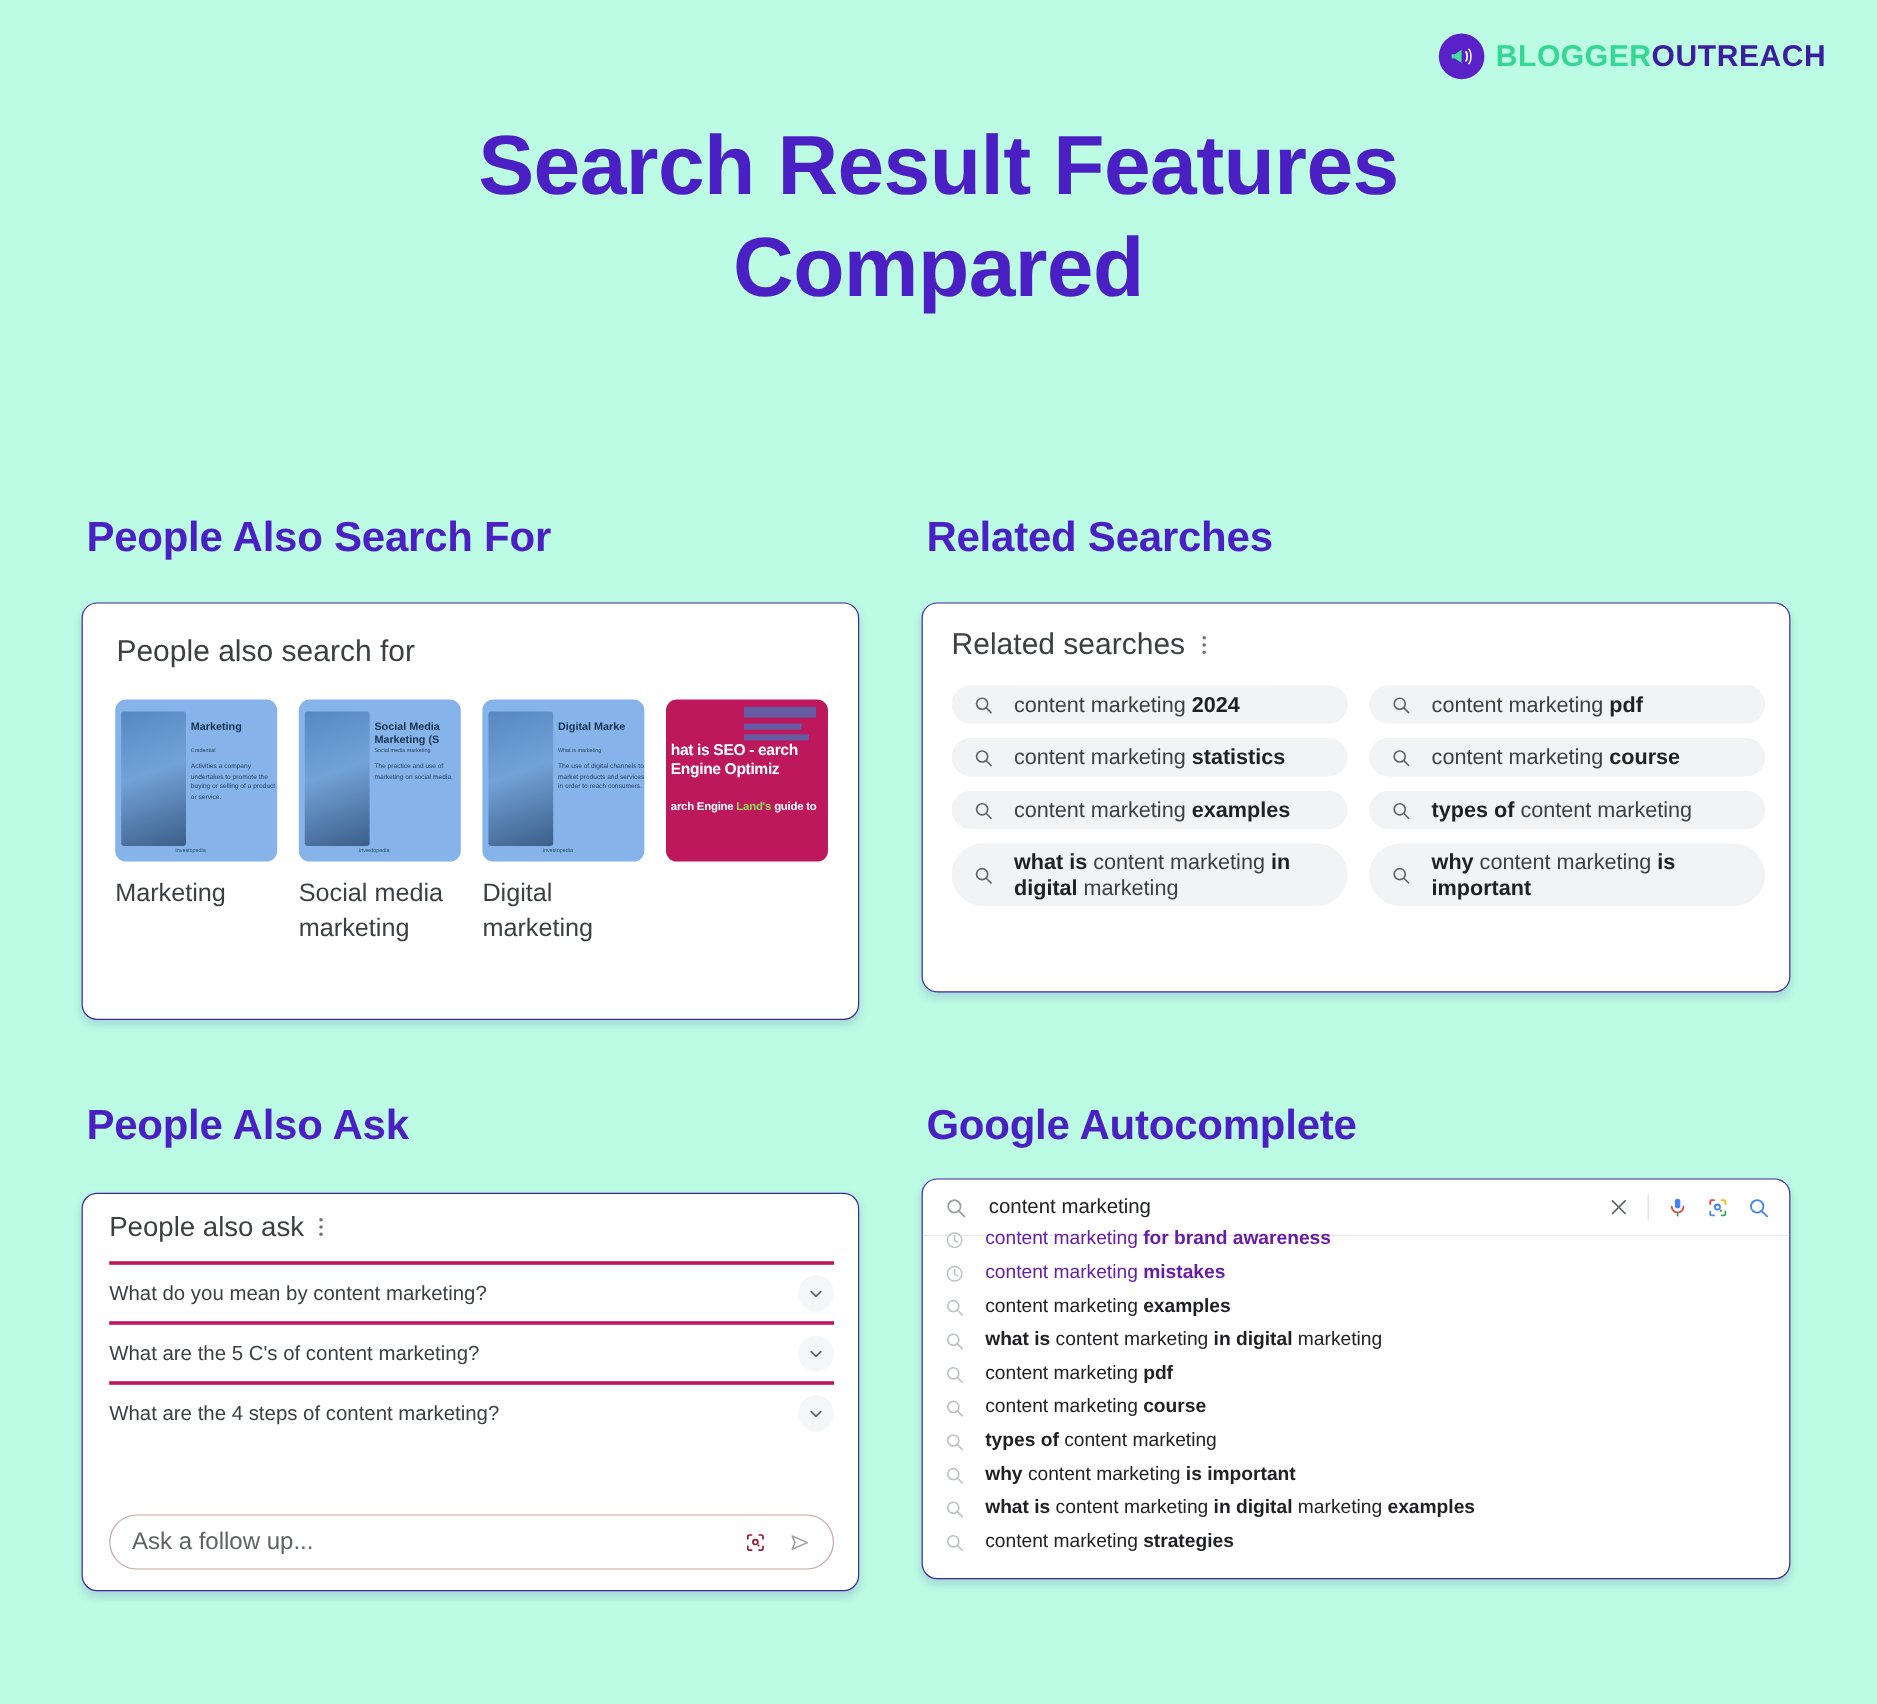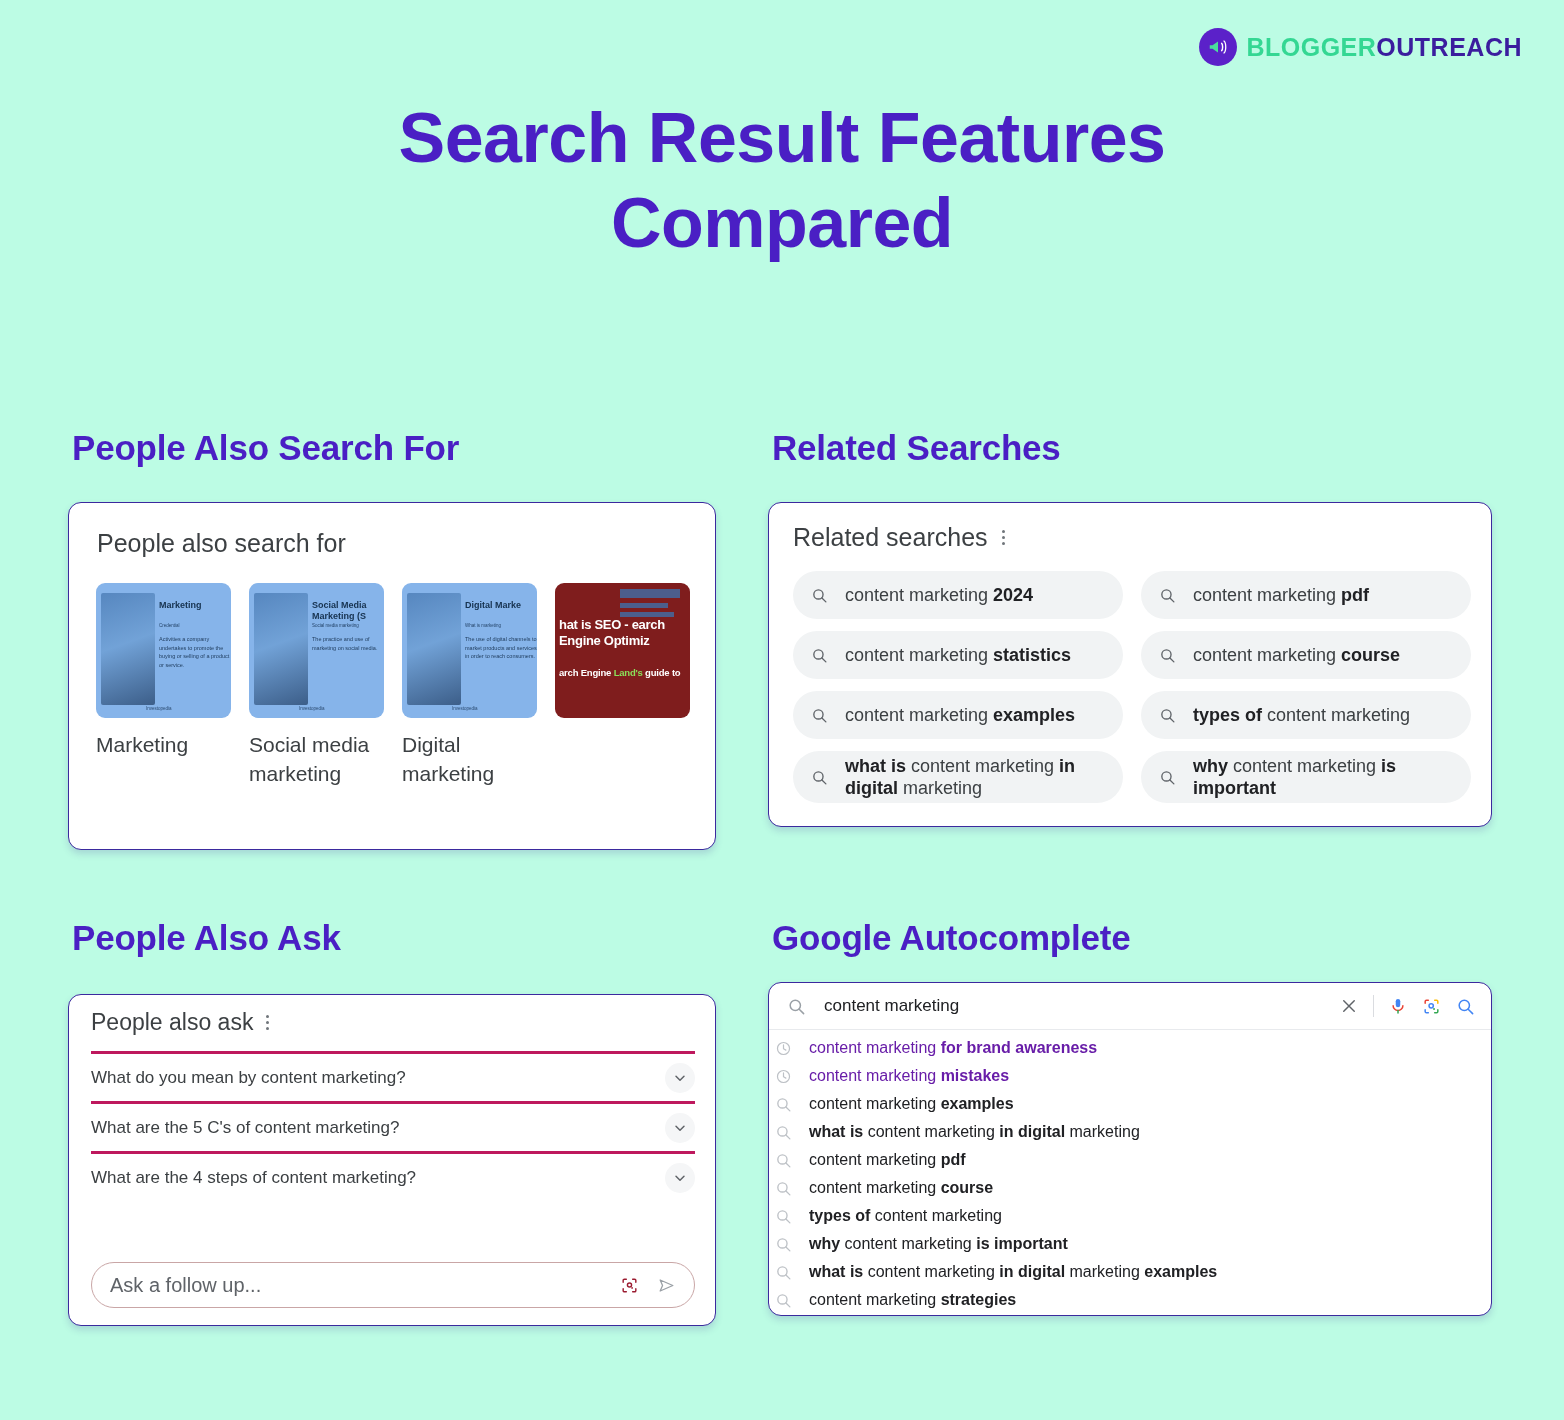--- a/index.html
+++ b/index.html
@@ -69,21 +69,21 @@
   .pasf-row {
     position: absolute; left: 27px; top: 80px;
     display: flex; gap: 18px;
   }
   .pasf-item { width: 135px; }
   .thumb {
     width: 135px; height: 135px; border-radius: 9px;
     overflow: hidden; position: relative;
   }
   .thumb.light { background: #86B4EA; }
-  .thumb.dark  { background: #7f1d1d; }
+  .thumb.dark  { background: #be185d; }
   .th-img {
     position: absolute; left: 5px; top: 10px;
     width: 54px; height: 112px;
     background: linear-gradient(160deg,#4E7FB8 0%,#6E9FD4 45%,#2F4F78 100%);
     opacity: .85; border-radius: 2px;
   }
   .th-head {
     position: absolute; left: 63px; top: 17px;
     font-size: 9px; font-weight: bold; color: #16324f;
     line-height: 1.25; width: 74px;
@@ -130,21 +130,21 @@
   }
   .rs-head-txt { font-size: 25px; color: #3c4043; }
   .kebab { display: flex; flex-direction: column; gap: 3px; }
   .kebab i { width: 3px; height: 3px; border-radius: 50%; background: #70757a; display: block; }
   .rs-grid {
     position: absolute; left: 24px; top: 68px;
     display: grid; grid-template-columns: 330px 330px; gap: 12px 18px;
   }
   .pill {
     background: #F1F3F4; border-radius: 26px;
-    height: 48px; display: flex; align-items: center; padding: 0 18px;
+    height: 32px; display: flex; align-items: center; padding: 0 18px;
   }
   .pill.tall { height: 52px; }
   .pill-ico { width: 34px; flex: 0 0 34px; display:flex; align-items:center; }
   .pill-txt { font-size: 18px; color: #3c4043; line-height: 1.25; }
   .pill-txt b { color: #202124; }
 
   
   #card-paa { left: 68px; top: 994px; width: 648px; height: 332px; }
   .paa-head {
     position: absolute; left: 22px; top: 14px;
@@ -172,21 +172,21 @@
   
   #card-ga { left: 768px; top: 982px; width: 724px; height: 334px; }
   .ga-bar {
     position: absolute; left: 0; top: 0; width: 100%; height: 47px;
     display: flex; align-items: center; padding: 0 16px 0 18px;
     border-bottom: 1px solid #e8eaed;
   }
   .ga-bar-query { font-size: 17px; color: #202124; margin-left: 18px; flex: 1; }
   .ga-bar-icons { display: flex; align-items: center; gap: 15px; }
   .vdiv { width: 1px; height: 22px; background: #dadce0; }
-  .ga-list { position: absolute; left: 0; top: 51px; width: 100%; padding: 0 6px; }
+  .ga-list { position: absolute; left: 0; top: 36px; width: 100%; padding: 0 18px; }
   .ga-row { height: 28px; display: flex; align-items: center; }
   .ga-ico { width: 34px; flex: 0 0 34px; display: flex; align-items: center; }
   .ga-txt { font-size: 16px; color: #202124; }
   .ga-txt b { font-weight: bold; }
   .ga-row.visited .ga-txt { color: #681da8; }
 
   svg { display: block; }
 </style>
 </head>
 <body>

